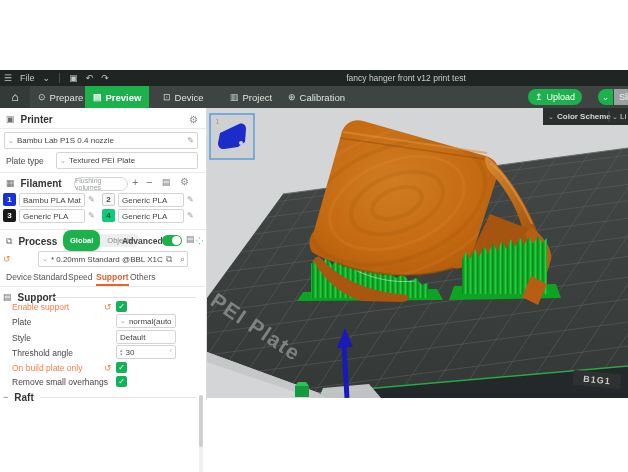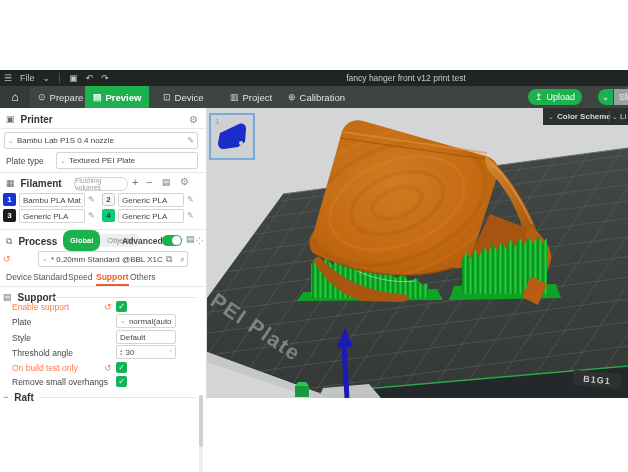--- a/index.html
+++ b/index.html
@@ -212,21 +212,21 @@
     <div class="lbl" style="left:12px;top:240px;">Threshold angle</div>
     <div class="dd" style="left:116px;top:237px;width:60px;height:14px;">
       <span class="spinarrows">
         <span>▴</span>
           <span>▾</span>
       </span>
       <span class="grow">30</span>
       <span style="color:#aaa;font-size:7px;">°</span>
     </div>
 
-    <div class="lbl orange" style="left:12px;top:255px;">On build test only</div>
+    <div class="lbl orange" style="left:12px;top:255px;">On build plate only</div>
     <div class="reset" style="left:104px;top:256px;">↺</div>
     <div class="cb" style="left:116px;top:254px;">✓</div>
 
     <div class="lbl" style="left:12px;top:269px;">Remove small overhangs</div>
     <div class="cb" style="left:116px;top:268px;">✓</div>
 
     <div class="sechead" style="top:281px;">
       <span class="sico" style="margin-left:3px;">−</span>
       <span class="stitle">Raft</span>
     </div>

